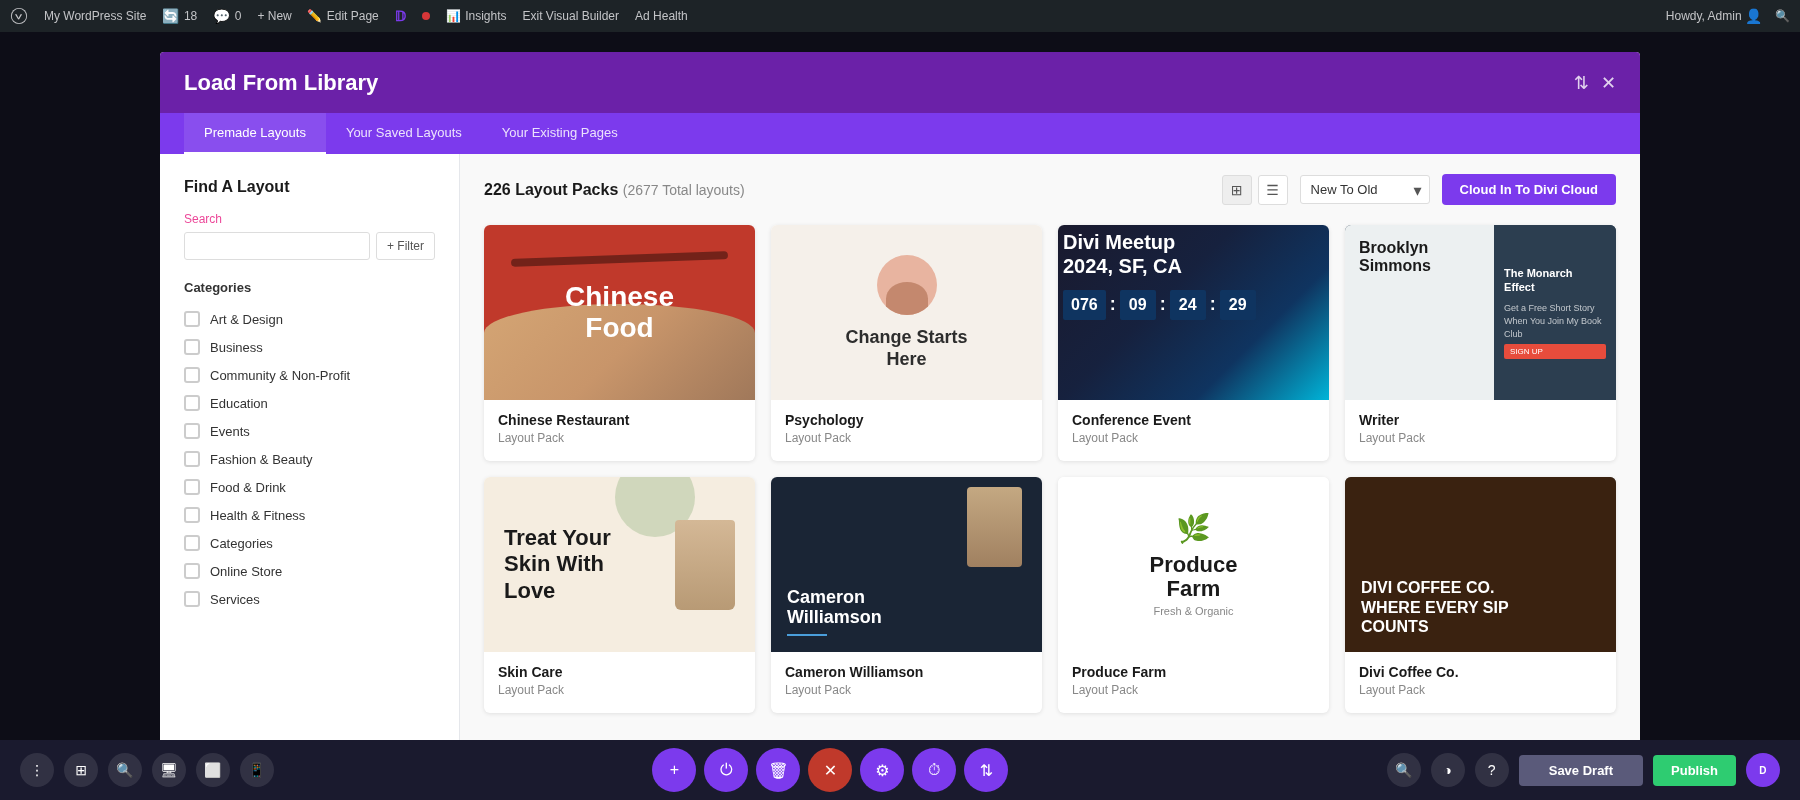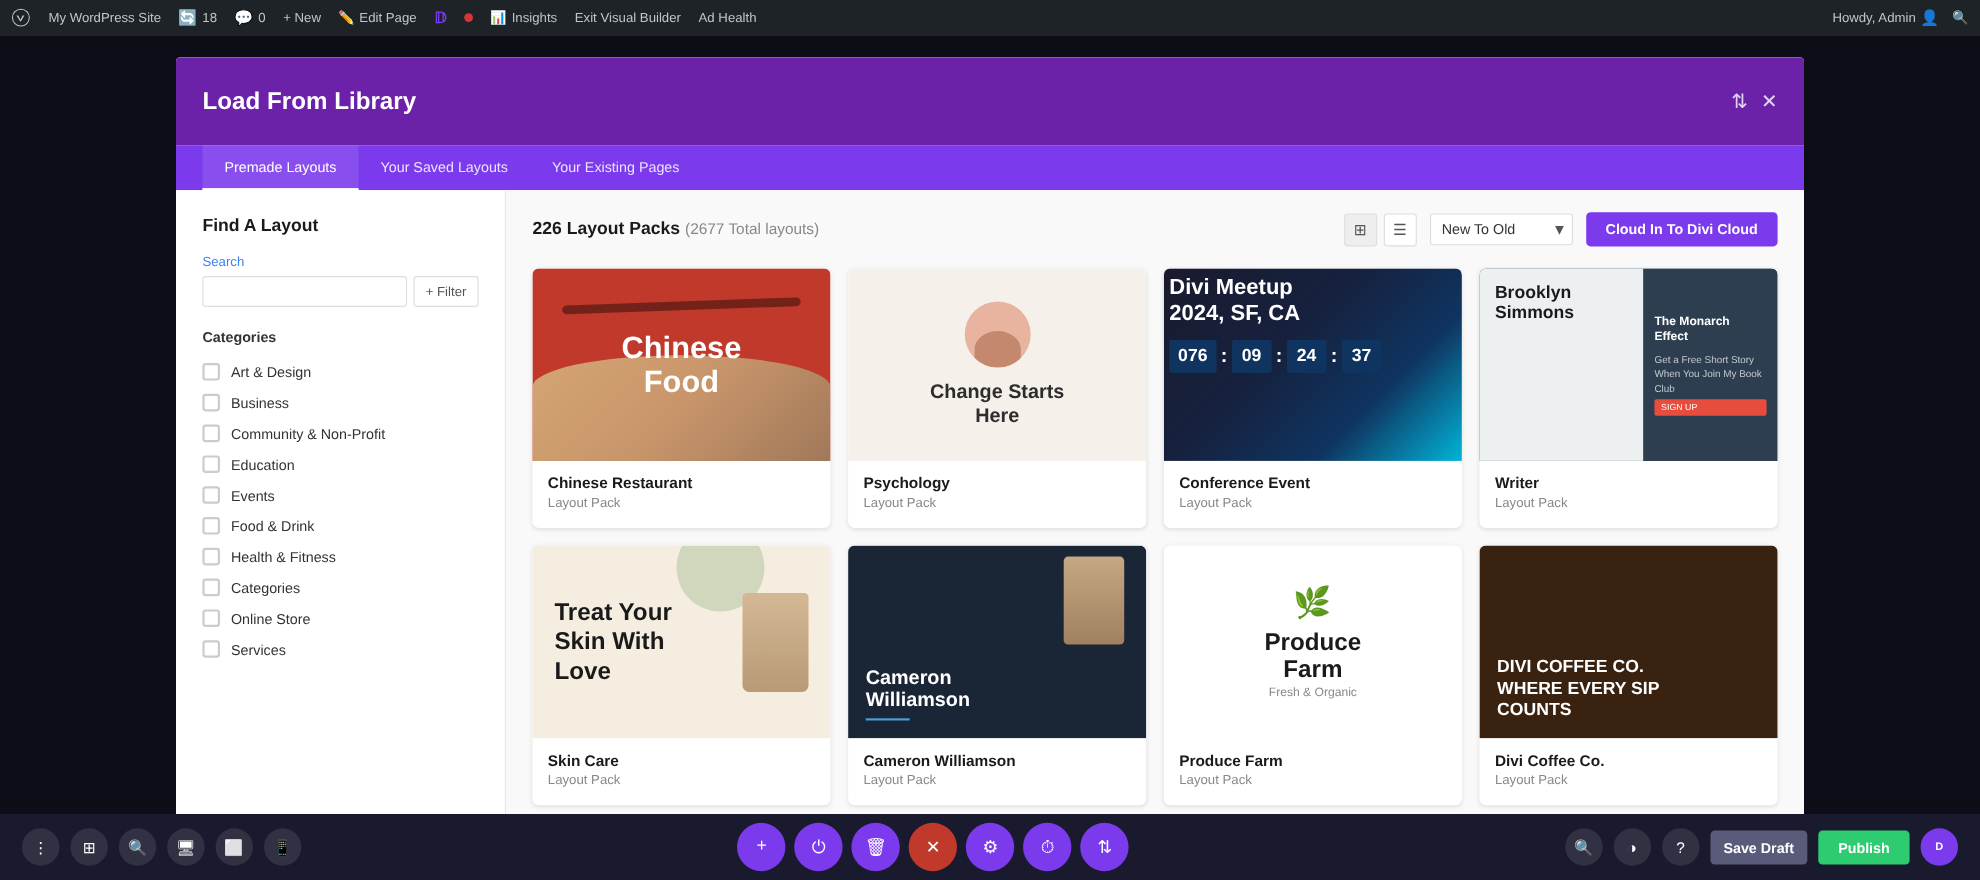--- a/index.html
+++ b/index.html
@@ -62,21 +62,21 @@
       display: flex;
       flex-direction: column;
     }
 
     
     .modal-header {
       background: #6b21a8;
       padding: 0 24px;
       display: flex;
       align-items: center;
-      height: 80px;
+      height: 61px;
       flex-shrink: 0;
     }
     .modal-title {
       color: #fff;
       font-size: 22px;
       font-weight: 600;
       flex: 1;
     }
     .modal-header-icons {
       display: flex;
@@ -129,21 +129,21 @@
       background: #fff;
     }
     .sidebar-title {
       font-size: 16px;
       font-weight: 700;
       color: #1a1a1a;
       margin-bottom: 16px;
     }
     .search-label {
       font-size: 12px;
-      color: #3b82f6;
+      color: #ec4899;
       margin-bottom: 6px;
       display: block;
     }
     .search-row {
       display: flex;
       gap: 6px;
       margin-bottom: 20px;
     }
     .search-input {
       flex: 1;
@@ -656,21 +656,21 @@
       cursor: pointer;
       display: flex;
       align-items: center;
       justify-content: center;
     }
     .save-draft-btn {
       background: #5a5a7a;
       color: #fff;
       border: none;
       border-radius: 4px;
-      padding: 8px 12px;
+      padding: 8px 30px;
       font-size: 13px;
       font-weight: 600;
       cursor: pointer;
     }
     .publish-btn {
       background: #2ecc71;
       color: #fff;
       border: none;
       border-radius: 4px;
       padding: 8px 18px;
@@ -796,20 +796,24 @@
           <div class="cat-checkbox"></div>
           <span>Community &amp; Non-Profit</span>
         </div>
         <div class="category-item">
           <div class="cat-checkbox"></div>
           <span>Education</span>
         </div>
         <div class="category-item">
           <div class="cat-checkbox"></div>
           <span>Events</span>
+        </div>
+        <div class="category-item">
+          <div class="cat-checkbox"></div>
+          <span>Fashion &amp; Beauty</span>
         </div>
         <div class="category-item">
           <div class="cat-checkbox"></div>
           <span>Food &amp; Drink</span>
         </div>
         <div class="category-item">
           <div class="cat-checkbox"></div>
           <span>Health &amp; Fitness</span>
         </div>
         <div class="category-item">
@@ -878,21 +882,21 @@
           <div class="layout-card">
             <div class="layout-thumbnail thumb-conference">
               <div class="conf-title">Divi Meetup<br>2024, SF, CA</div>
               <div class="countdown">
                 <div class="count-box">076</div>
                 <div class="count-sep">:</div>
                 <div class="count-box">09</div>
                 <div class="count-sep">:</div>
                 <div class="count-box">24</div>
                 <div class="count-sep">:</div>
-                <div class="count-box">37</div>
+                <div class="count-box">29</div>
               </div>
             </div>
             <div class="layout-info">
               <div class="layout-name">Conference Event</div>
               <div class="layout-type">Layout Pack</div>
             </div>
           </div>
 
           <div class="layout-card">
             <div class="layout-thumbnail thumb-writer">

